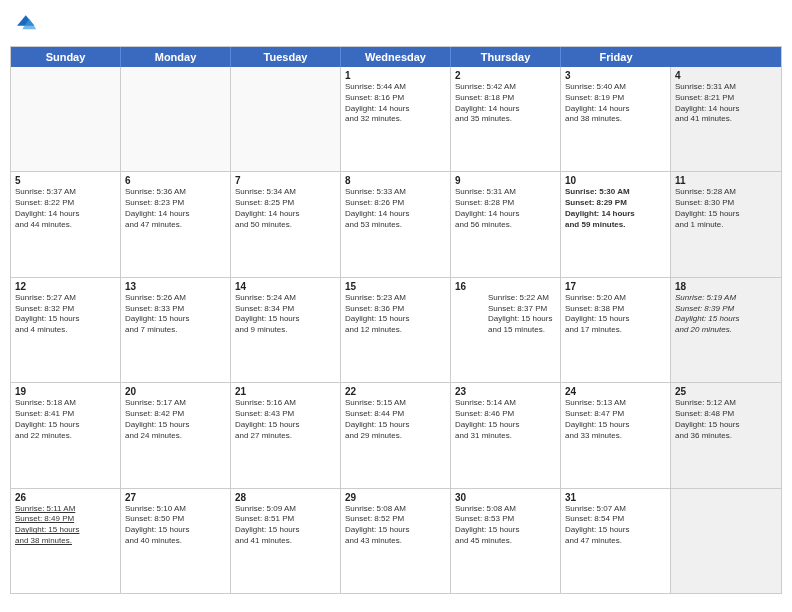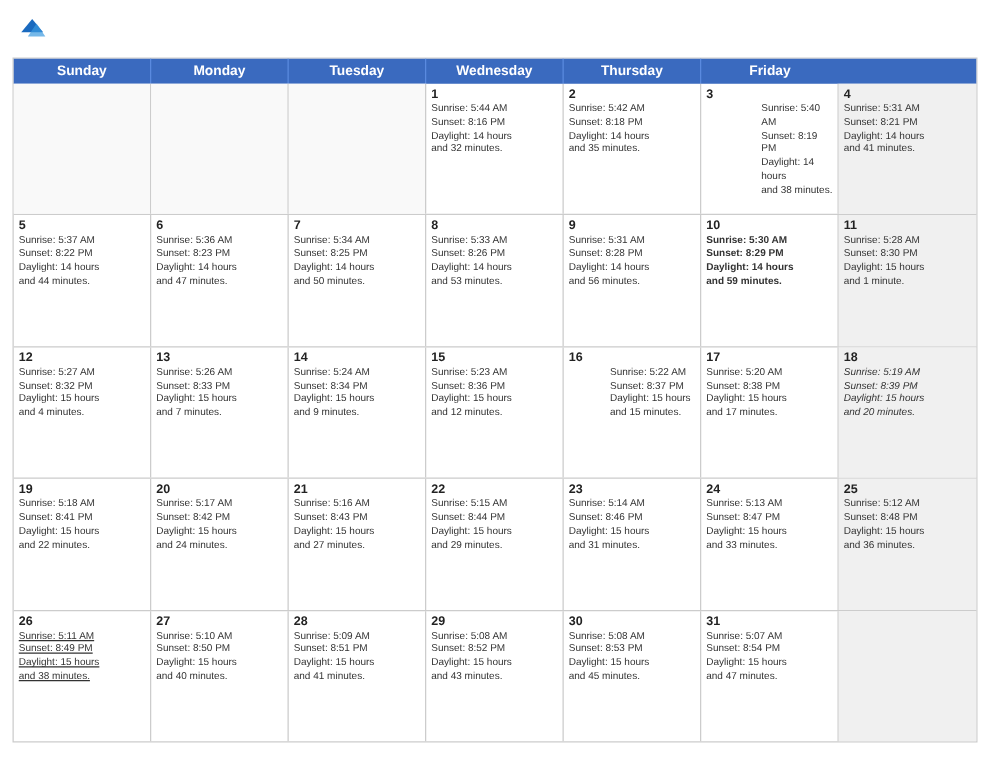--- a/index.html
+++ b/index.html
@@ -151,21 +151,21 @@
           </div>
           <div class="cal-cell">
             <div class="day-num">2</div>
             <div class="cell-text" style="white-space: pre-line;">Sunrise: 5:42 AM
 Sunset: 8:18 PM
 Daylight: 14 hours
 and 35 minutes.</div>
           </div>
           <div class="cal-cell">
             <div class="day-num">3</div>
-            <div class="cell-text" style="white-space: pre-line; margin-left: 44px;">Sunrise: 5:40 AM
+            <div class="cell-text" style="white-space: pre-line;">Sunrise: 5:40 AM
 Sunset: 8:19 PM
 Daylight: 14 hours
 and 38 minutes.</div>
           </div>
           <div class="cal-cell shaded">
             <div class="day-num">4</div>
             <div class="cell-text" style="white-space: pre-line;">Sunrise: 5:31 AM
 Sunset: 8:21 PM
 Daylight: 14 hours
 and 41 minutes.</div>

